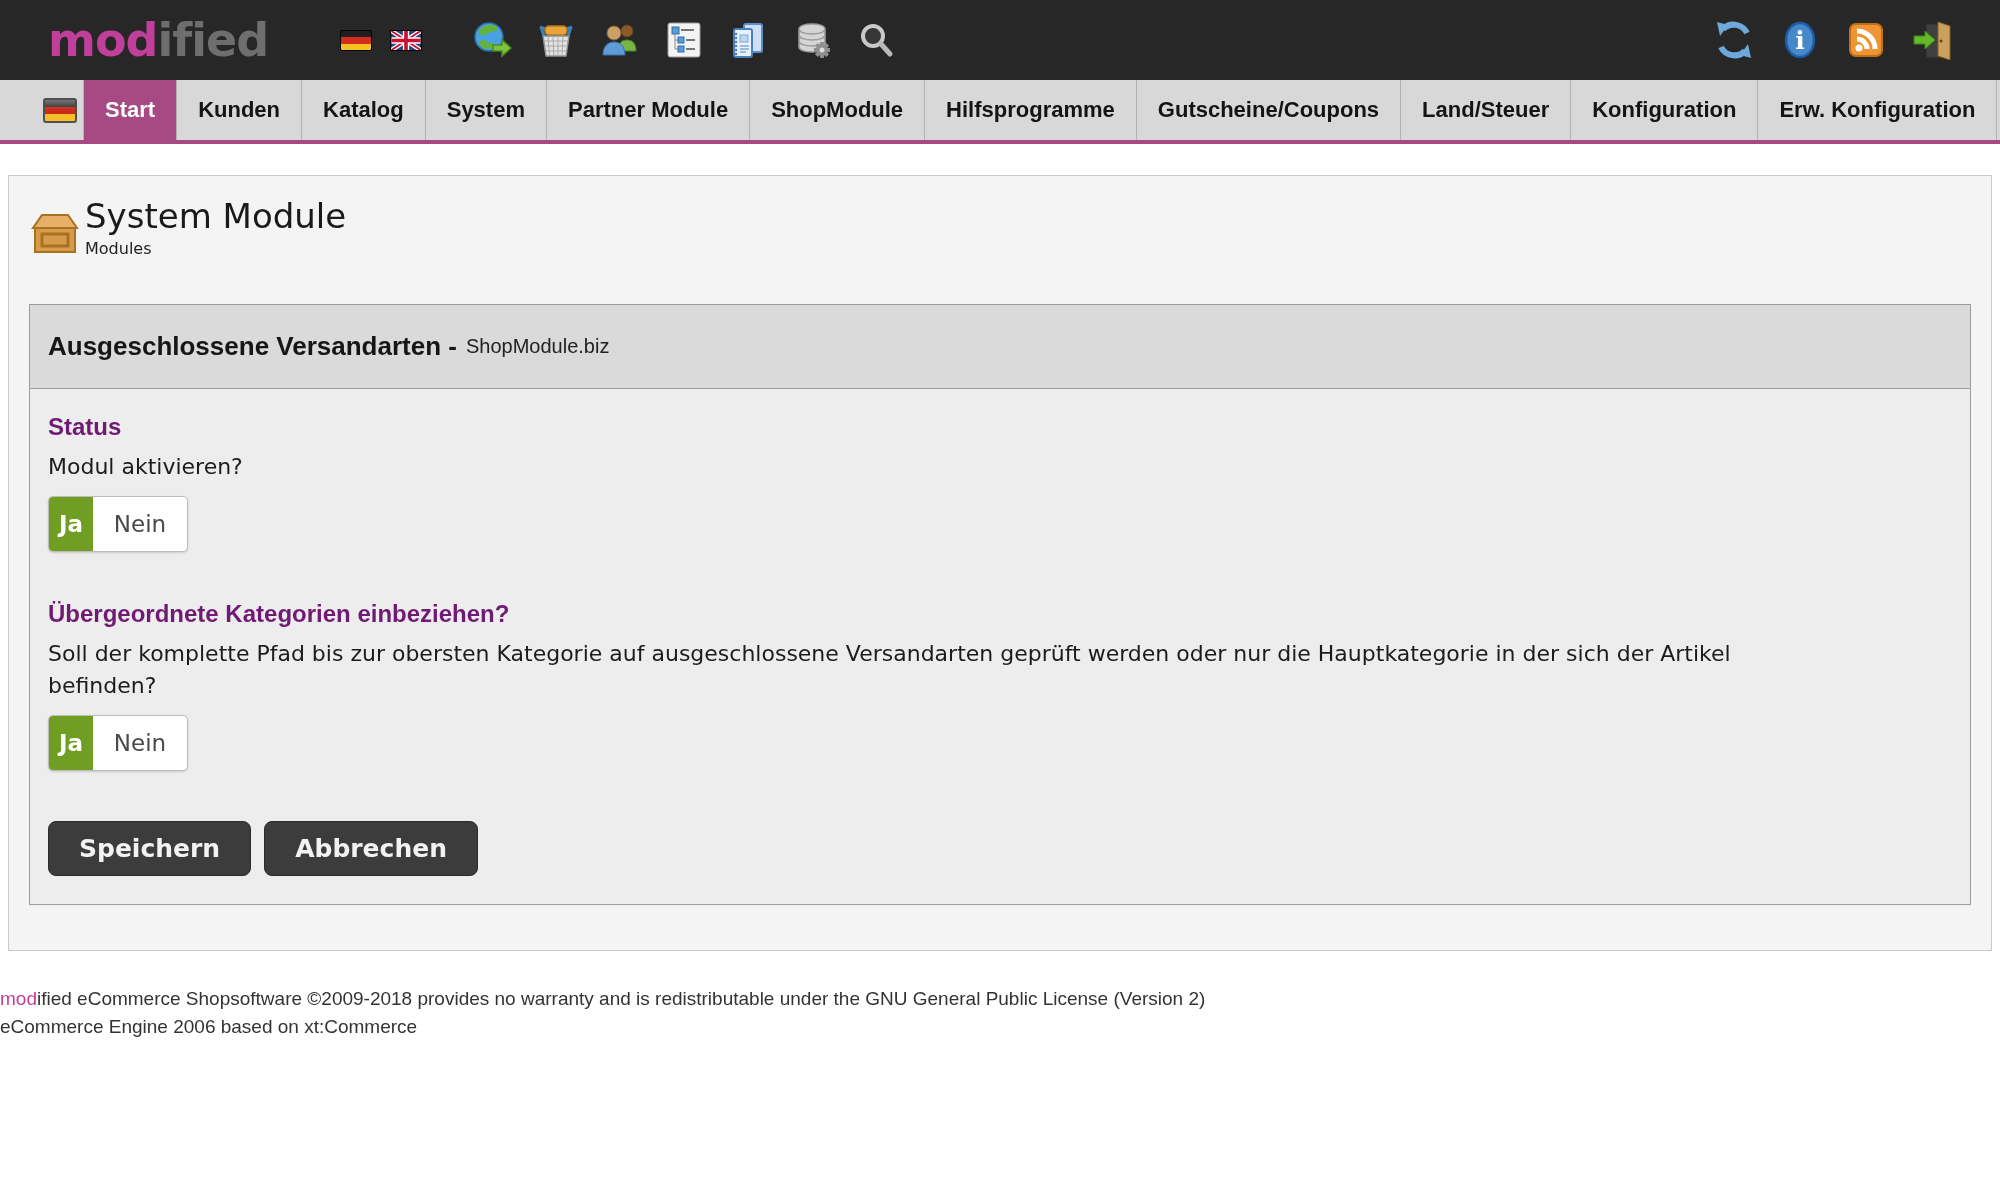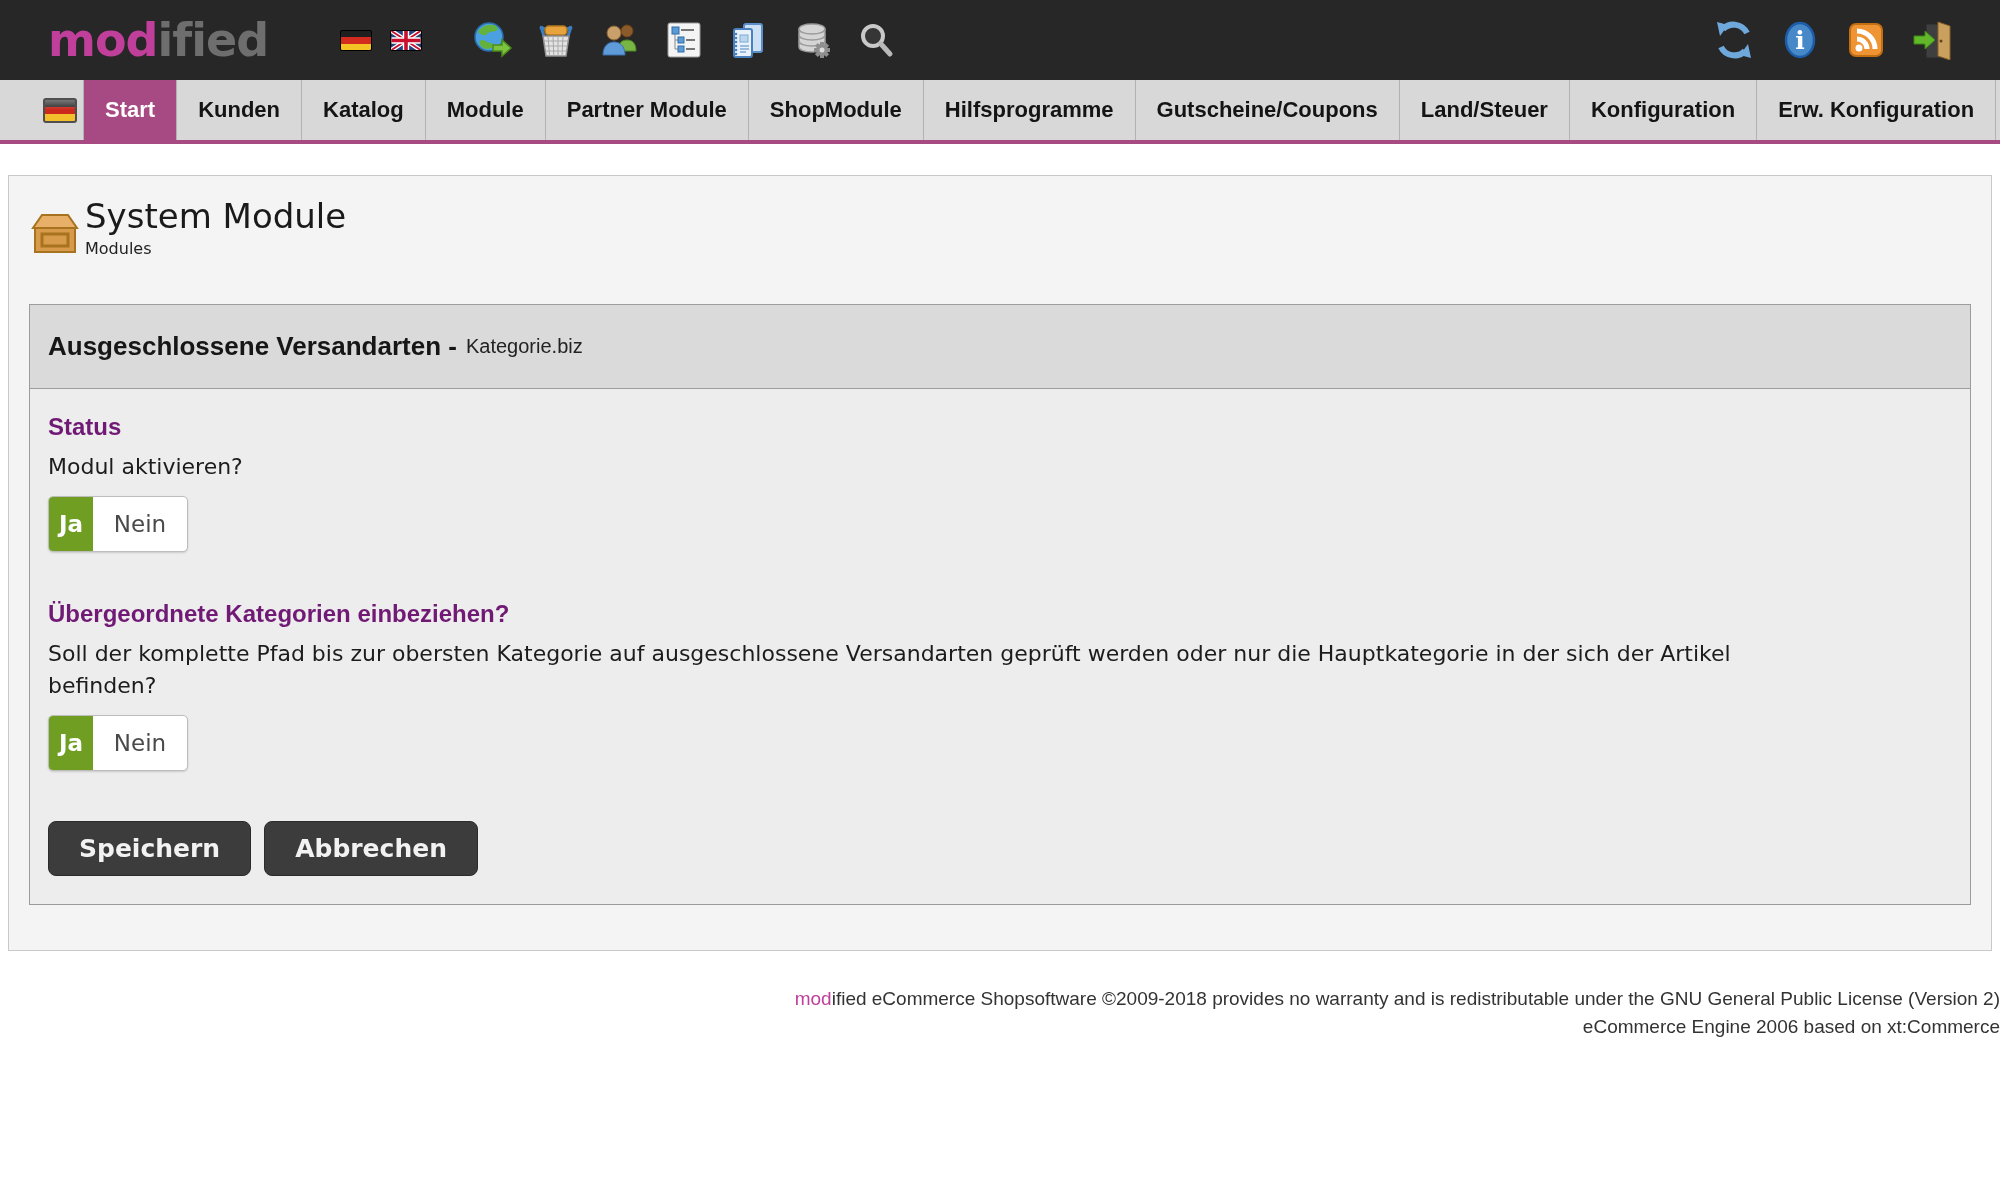--- a/index.html
+++ b/index.html
@@ -50,21 +50,21 @@
   .toggle .seg { height:54px; display:flex; align-items:center; justify-content:center;
                  font-family:"DejaVu Sans", sans-serif; font-size:23px; cursor:pointer; }
   .toggle .yes { width:44px; background:#6f9e22; color:#fff; font-weight:bold; }
   .toggle .no  { width:94px; color:#4a4a4a; }
 
   .actions { margin-top:50px; display:flex; gap:13px; }
   .btn { background:#3c3c3c; color:#f2f2f2; font-family:"DejaVu Sans", sans-serif; font-weight:bold; font-size:25px;
          height:55px; padding:0 30px; border:1px solid #2b2b2b; border-radius:8px; display:flex; align-items:center; cursor:pointer; }
 
   
-  .footer { margin-top:34px; text-align:right; font-size:19px; color:#333; line-height:1.5; padding-bottom:40px; }
+  .footer { margin-top:34px; text-align:left; font-size:19px; color:#333; line-height:1.5; padding-bottom:40px; }
   .footer .mod { color:#bf3f9a; }
 </style>
 </head>
 <body>
 
 <div class="topbar">
   <div class="logo"><span class="mod">mod</span><span class="rest">ified</span></div>
 
   <div class="flags">
     <div class="flag-de"></div>
@@ -184,21 +184,21 @@
   </div>
 </div>
 
 <div class="navbar">
   <div class="nav-flag-cell">
       <div class="nav-flag"></div>
     </div>
   <div class="tab active">Start</div>
   <div class="tab">Kunden</div>
   <div class="tab">Katalog</div>
-  <div class="tab">Module</div>
+  <div class="tab">System</div>
   <div class="tab">Partner Module</div>
   <div class="tab">ShopModule</div>
   <div class="tab">Hilfsprogramme</div>
   <div class="tab">Gutscheine/Coupons</div>
   <div class="tab">Land/Steuer</div>
   <div class="tab">Konfiguration</div>
   <div class="tab">Erw. Konfiguration</div>
 </div>
 
 <div class="panel">
@@ -211,21 +211,21 @@
         </svg></span>
     <div>
       <div class="page-title">System Module</div>
       <div class="page-subtitle">Modules</div>
     </div>
   </div>
 
   <div class="module-box">
     <div class="box-head">
       <span class="box-title">Ausgeschlossene Versandarten -</span>
-      <span class="box-sub">Kategorie.biz</span>
+      <span class="box-sub">ShopModule.biz</span>
     </div>
 
     <div class="box-body">
 
       <div class="section">
         <h3>Status</h3>
         <div class="question">Modul aktivieren?</div>
         <div class="toggle">
           <div class="seg yes">Ja</div>
           <div class="seg no">Nein</div>

